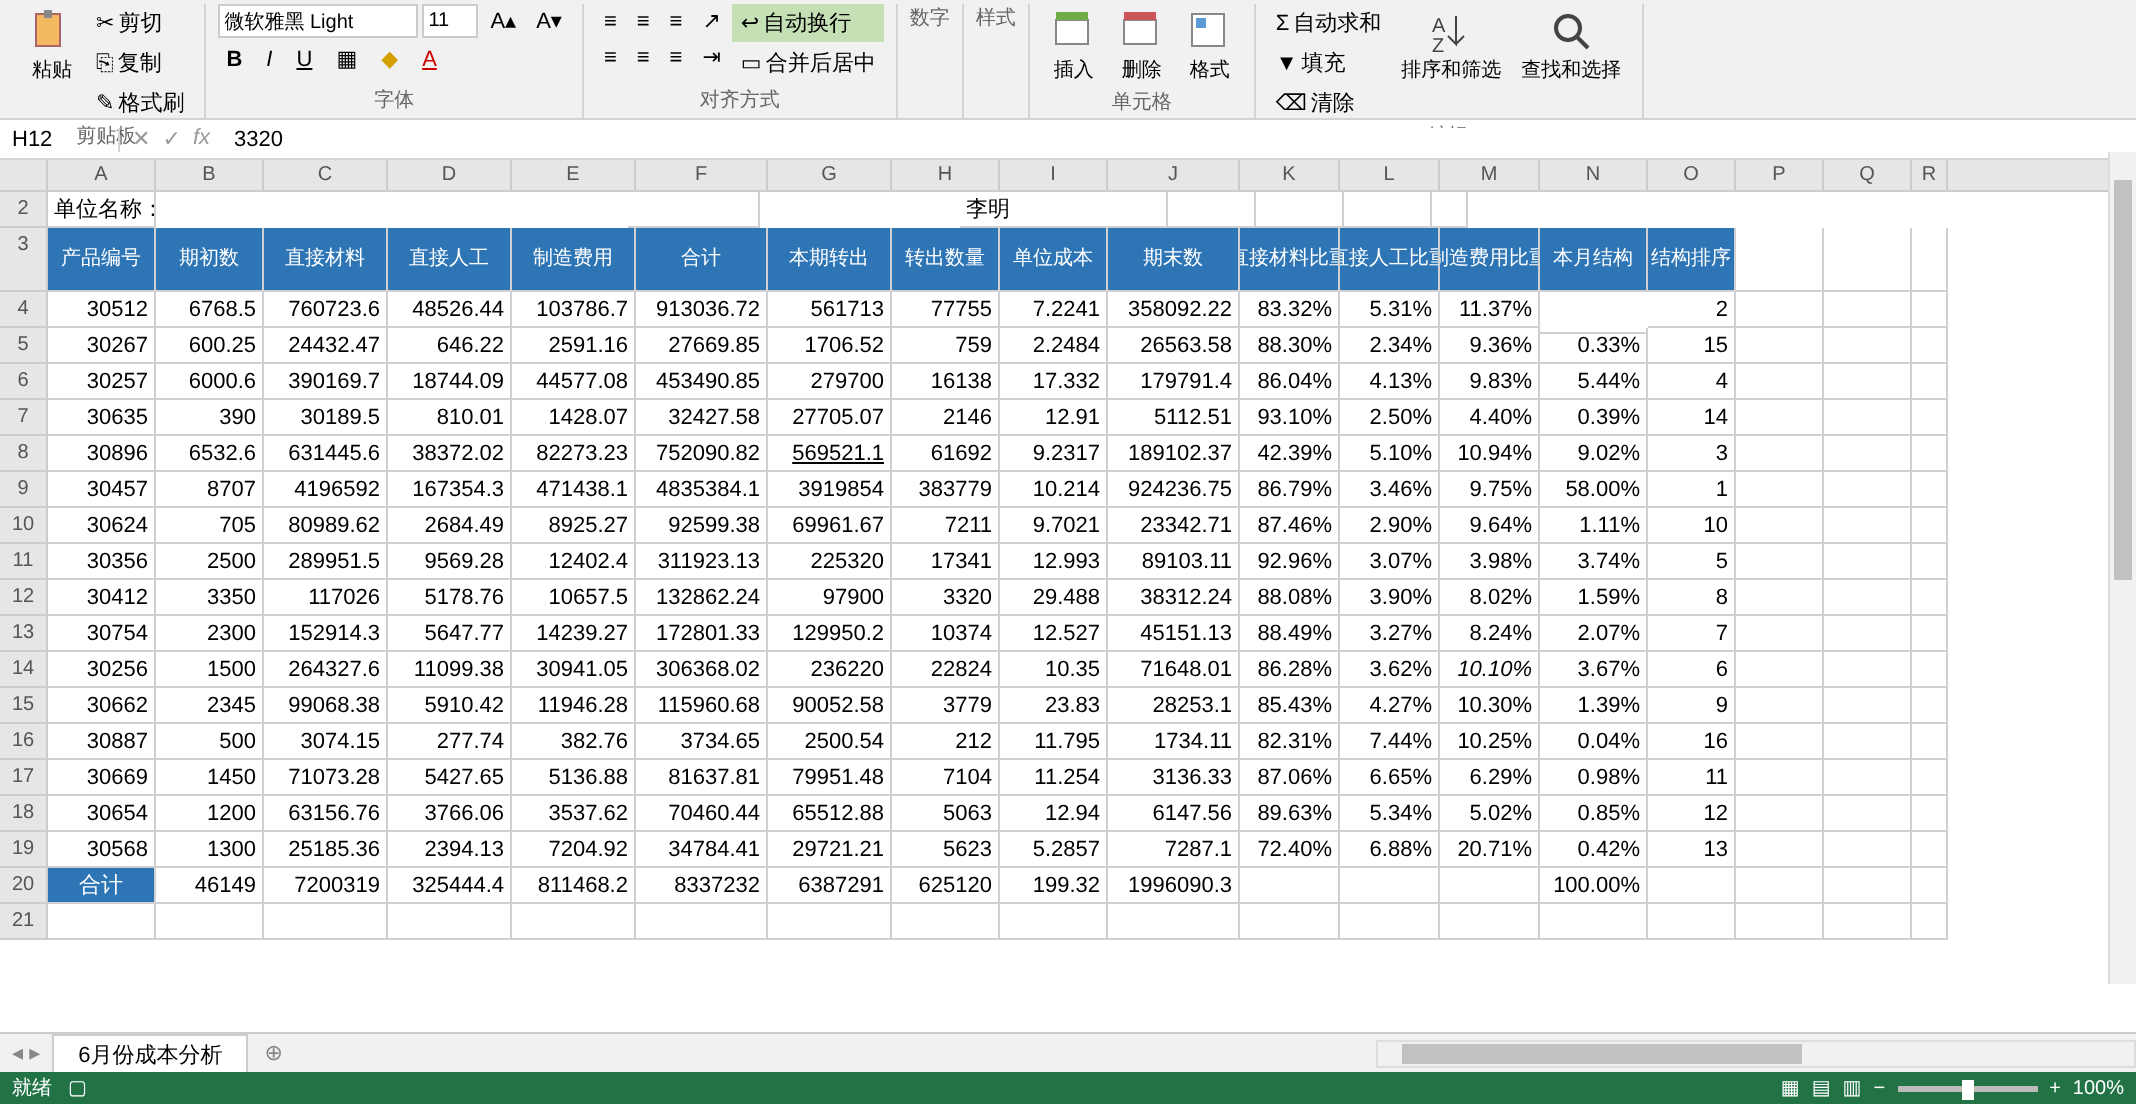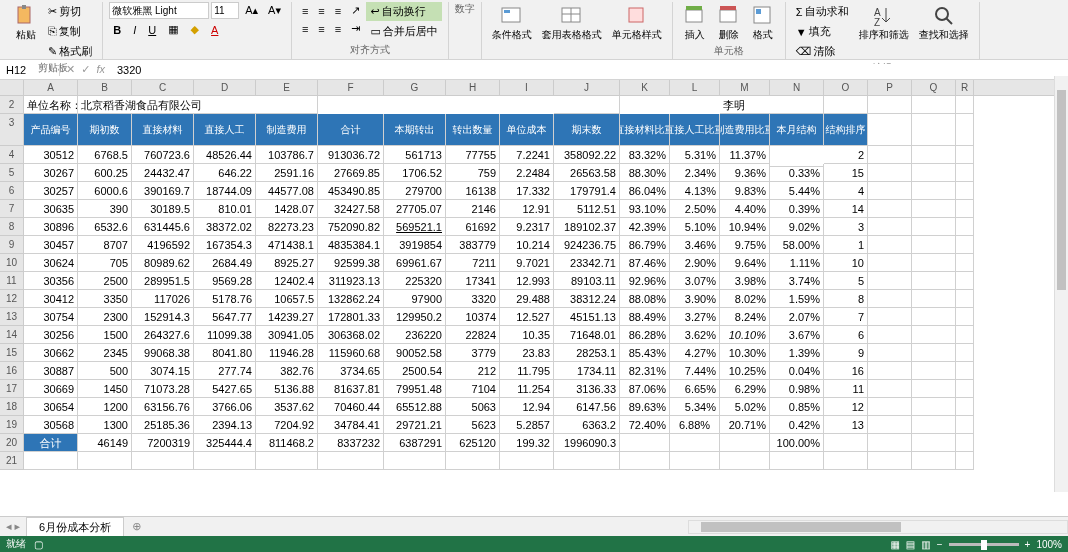--- a/index.html
+++ b/index.html
@@ -106,20 +106,21 @@
               <u>U</u>
             </span>
           <span class="rb-btn">▦</span>
           <span class="rb-btn" style="color:#d4a000">◆</span>
           <span class="rb-btn" style="color:#c00">
               <u>A</u>
             </span>
         </div>
       </div>
     </div>
+    <div class="group-label">字体</div>
   </div>
 
   <div class="ribbon-group">
     <div class="group-body">
       <div class="col-stack">
         <div style="display:flex;gap:2px">
           <span class="rb-btn">≡</span>
           <span class="rb-btn">≡</span>
           <span class="rb-btn">≡</span>
           <span class="rb-btn">↗</span>
@@ -143,43 +144,21 @@
       </div>
     </div>
     <div class="group-label">对齐方式</div>
   </div>
 
   <div class="ribbon-group">
     <div class="group-label">数字</div>
   </div>
 
   <div class="ribbon-group">
-    <div class="group-body">
-      <div class="big-btn">
-          <svg class="big-icon" viewBox="0 0 24 24">
-            <rect x="2" y="4" width="18" height="14" fill="#fff" stroke="#888"></rect>
-            <rect x="4" y="6" width="6" height="3" fill="#5b9bd5"></rect>
-          </svg>
-          <span>条件格式</span>
-        </div>
-      <div class="big-btn">
-          <svg class="big-icon" viewBox="0 0 24 24">
-            <rect x="2" y="4" width="18" height="14" fill="#fff" stroke="#888"></rect>
-            <line x1="2" y1="10" x2="20" y2="10" stroke="#888"></line>
-            <line x1="11" y1="4" x2="11" y2="18" stroke="#888"></line>
-          </svg>
-          <span>套用表格格式</span>
-        </div>
-      <div class="big-btn">
-          <svg class="big-icon" viewBox="0 0 24 24">
-            <rect x="4" y="4" width="14" height="14" fill="#fdd" stroke="#c66"></rect>
-          </svg>
-          <span>单元格样式</span>
-        </div>
-    </div>
+    <div class="group-label">样式</div>
   </div>
 
   <div class="ribbon-group">
     <div class="group-body">
       <div class="big-btn">
           <svg class="big-icon" viewBox="0 0 24 24">
             <rect x="3" y="6" width="16" height="12" fill="#fff" stroke="#888"></rect>
             <rect x="3" y="2" width="16" height="4" fill="#70ad47"></rect>
           </svg>
           <span>插入</span>
@@ -291,21 +270,20 @@
         <div class="rh">16</div>
         <div class="rh">17</div>
         <div class="rh">18</div>
         <div class="rh">19</div>
         <div class="rh">20</div>
         <div class="rh">21</div>
       </div>
     <div class="cells" id="cells">
         <div class="row">
           <div class="cell left" style="width: 54px;">单位名称：</div>
-          <div class="cell left" style="width: 240px;">北京稻香湖食品有限公司</div>
           <div class="cell center" style="width: 236px;">单位：人民币元</div>
           <div class="cell" style="width: 66px;"></div>
           <div class="cell center" style="width: 100px;">制作人：</div>
           <div class="cell left" style="width: 104px;">李明</div>
           <div class="cell" style="width: 44px;"></div>
           <div class="cell" style="width: 44px;"></div>
           <div class="cell" style="width: 44px;"></div>
           <div class="cell" style="width: 18px;"></div>
         </div>
         <div class="row" style="height: 32px;">
@@ -545,21 +523,21 @@
           <div class="cell" style="width: 54px;">3.67%</div>
           <div class="cell" style="width: 44px;">6</div>
           <div class="cell" style="width: 44px;"></div>
           <div class="cell" style="width: 44px;"></div>
           <div class="cell" style="width: 18px;"></div>
         </div>
         <div class="row">
           <div class="cell" style="width: 54px;">30662</div>
           <div class="cell" style="width: 54px;">2345</div>
           <div class="cell" style="width: 62px;">99068.38</div>
-          <div class="cell" style="width: 62px;">8041.80</div>
+          <div class="cell" style="width: 62px;">5910.42</div>
           <div class="cell" style="width: 62px;">11946.28</div>
           <div class="cell" style="width: 66px;">115960.68</div>
           <div class="cell" style="width: 62px;">90052.58</div>
           <div class="cell" style="width: 54px;">3779</div>
           <div class="cell" style="width: 54px;">23.83</div>
           <div class="cell" style="width: 66px;">28253.1</div>
           <div class="cell" style="width: 50px;">85.43%</div>
           <div class="cell" style="width: 50px;">4.27%</div>
           <div class="cell" style="width: 50px;">10.30%</div>
           <div class="cell" style="width: 54px;">1.39%</div>
@@ -631,23 +609,23 @@
         <div class="row">
           <div class="cell" style="width: 54px;">30568</div>
           <div class="cell" style="width: 54px;">1300</div>
           <div class="cell" style="width: 62px;">25185.36</div>
           <div class="cell" style="width: 62px;">2394.13</div>
           <div class="cell" style="width: 62px;">7204.92</div>
           <div class="cell" style="width: 66px;">34784.41</div>
           <div class="cell" style="width: 62px;">29721.21</div>
           <div class="cell" style="width: 54px;">5623</div>
           <div class="cell" style="width: 54px;">5.2857</div>
-          <div class="cell" style="width: 66px;">6363.2</div>
+          <div class="cell" style="width: 66px;">7287.1</div>
           <div class="cell" style="width: 50px;">72.40%</div>
-          <div class="cell" style="width: 50px; text-align: center;">6.88%</div>
+          <div class="cell" style="width: 50px;">6.88%</div>
           <div class="cell" style="width: 50px;">20.71%</div>
           <div class="cell" style="width: 54px;">0.42%</div>
           <div class="cell" style="width: 44px;">13</div>
           <div class="cell" style="width: 44px;"></div>
           <div class="cell" style="width: 44px;"></div>
           <div class="cell" style="width: 18px;"></div>
         </div>
         <div class="row">
           <div class="cell total-label" style="width: 54px;">合计</div>
           <div class="cell" style="width: 54px;">46149</div>

